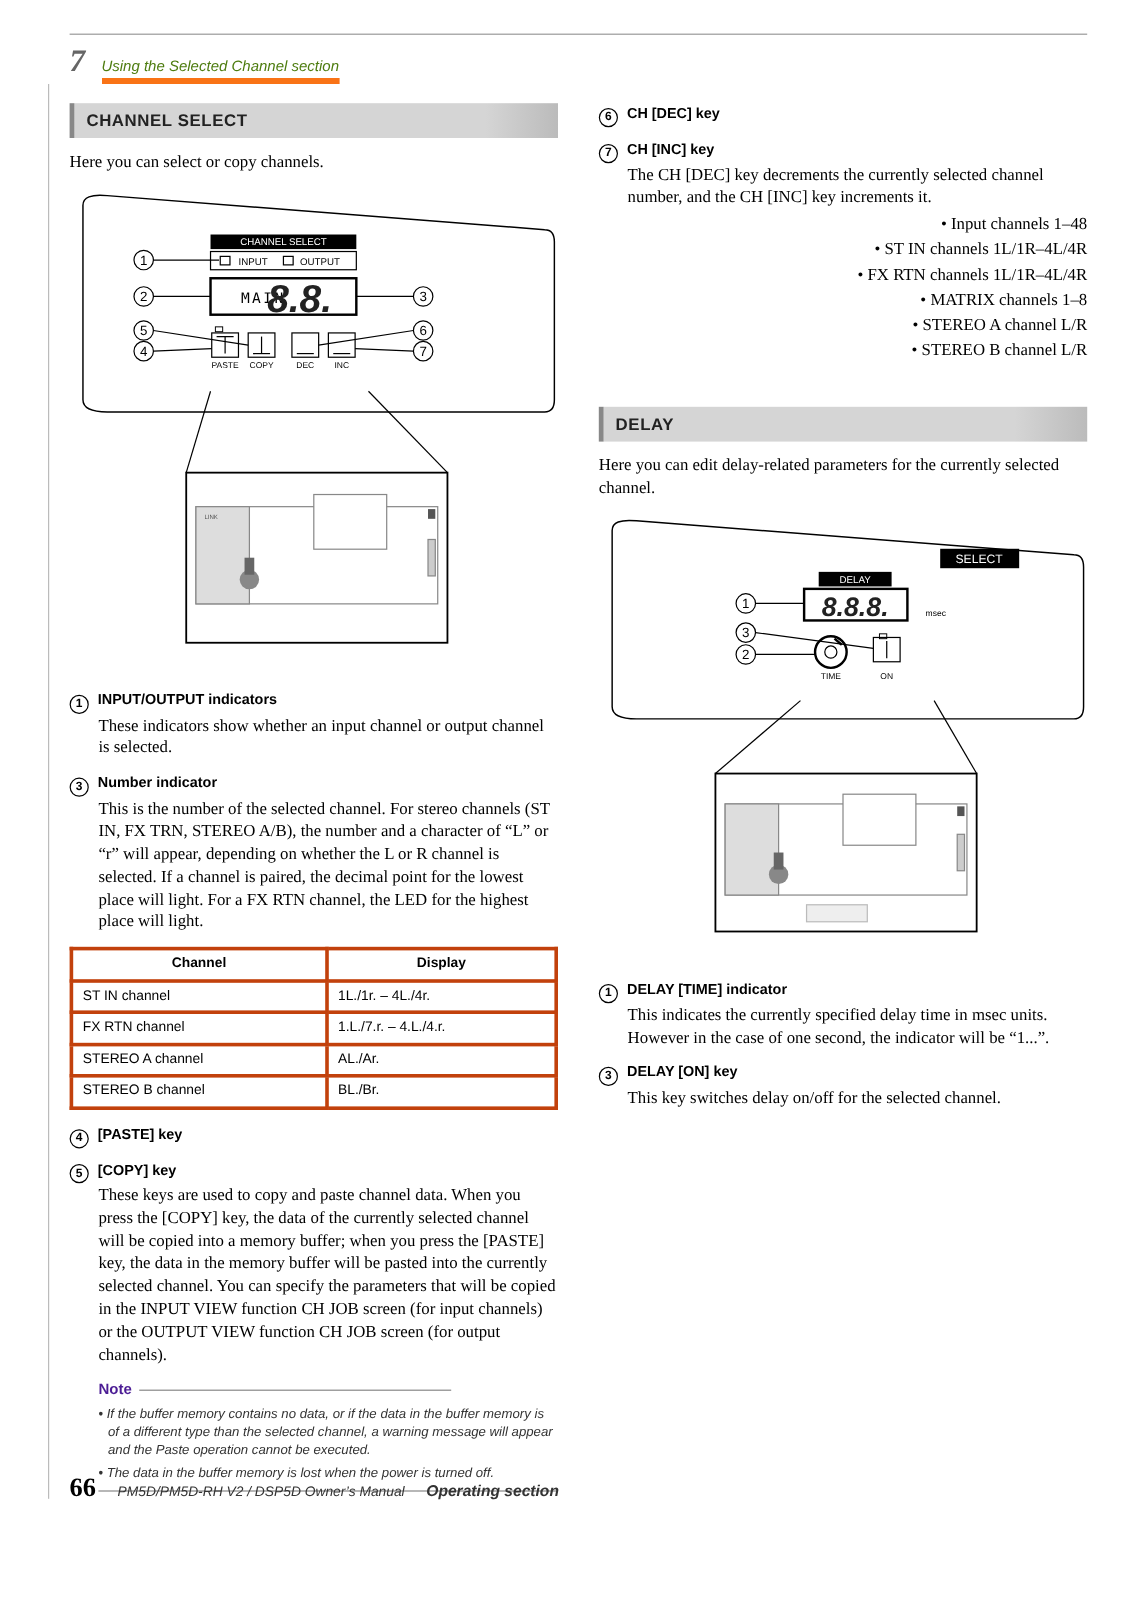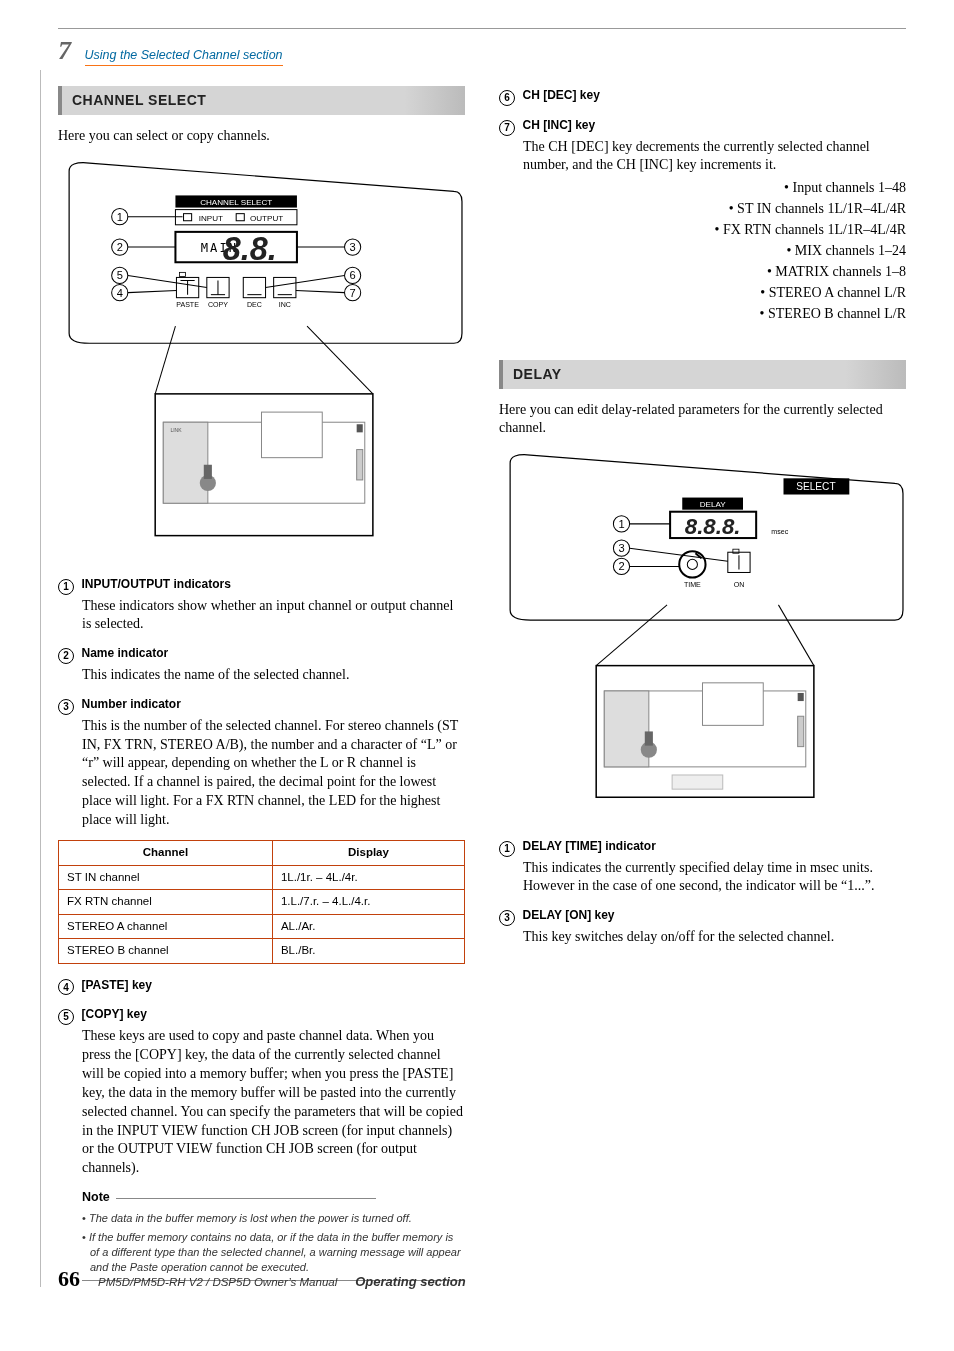--- a/index.html
+++ b/index.html
@@ -24,22 +24,22 @@
     font-size: 26px;
     font-weight: bold;
     font-style: italic;
     color: #666;
     margin-right: 10px;
   }
   .page-header .chap-title {
     font-family: Arial, sans-serif;
     font-size: 12.5px;
     font-style: italic;
-    color: #0369a1;
-    border-bottom: 1px solid #f97316;
+    color: #4d7c0f;
+    border-bottom: 5px solid #f97316;
     padding-bottom: 3px;
   }
   .columns {
     display: flex;
     gap: 34px;
   }
   .col {
     flex: 1;
     min-width: 0;
   }
@@ -97,33 +97,33 @@
   .inner-bullets li { margin-bottom: 2px; }
   .inner-bullets li::before { content: "•  "; }
   table.display-table {
     width: 100%;
     border-collapse: collapse;
     font-family: Arial, sans-serif;
     font-size: 11.5px;
     margin: 8px 0 12px 0;
   }
   table.display-table th, table.display-table td {
-    border: 1px solid #c2410c;
+    border: 3px solid #c2410c;
     padding: 4px 8px;
   }
   table.display-table th {
     font-weight: bold;
     text-align: center;
   }
   .note-wrap { margin: 8px 0 8px 24px; }
   .note-label {
     font-family: 'Arial Black', Arial, sans-serif;
     font-weight: 900;
     font-size: 12.5px;
-    color: #000000;
+    color: #4c1d95;
     display: inline-block;
   }
   .note-rule {
     display: inline-block;
     vertical-align: middle;
     border-top: 1px solid #888;
     width: 260px;
     margin-left: 6px;
   }
   .note-bullets {
@@ -258,25 +258,20 @@
         <rect x="294" y="260" width="6" height="8" fill="#555"></rect>
           <rect x="294" y="285" width="6" height="30" fill="#ccc" stroke="#888"></rect>
       </svg>
     </div>
 
     <ul class="item-list">
       <li>
         <span class="num">1</span>
         <span class="item-title">INPUT/OUTPUT indicators</span>
         <div class="item-body">These indicators show whether an input channel or output channel is selected.</div>
-      </li>
-      <li>
-        <span class="num">2</span>
-        <span class="item-title">Name indicator</span>
-        <div class="item-body">This indicates the name of the selected channel.</div>
       </li>
       <li>
         <span class="num">3</span>
         <span class="item-title">Number indicator</span>
         <div class="item-body">This is the number of the selected channel. For stereo channels (ST IN, FX TRN, STEREO A/B), the number and a character of “L” or “r” will appear, depending on whether the L or R channel is selected. If a channel is paired, the decimal point for the lowest place will light. For a FX RTN channel, the LED for the highest place will light.</div>
       </li>
     </ul>
 
     <table class="display-table">
       <thead>
@@ -313,42 +308,41 @@
       <li>
         <span class="num">5</span>
         <span class="item-title">[COPY] key</span>
         <div class="item-body">These keys are used to copy and paste channel data. When you press the [COPY] key, the data of the currently selected channel will be copied into a memory buffer; when you press the [PASTE] key, the data in the memory buffer will be pasted into the currently selected channel. You can specify the parameters that will be copied in the INPUT VIEW function CH JOB screen (for input channels) or the OUTPUT VIEW function CH JOB screen (for output channels).</div>
       </li>
     </ul>
 
     <div class="note-wrap">
       <span class="note-label">Note</span><span class="note-rule"></span>
       <ul class="note-bullets">
+        <li>If the buffer memory contains no data, or if the data in the buffer memory is of a different type than the selected channel, a warning message will appear and the Paste operation cannot be executed.</li>
         <li>The data in the buffer memory is lost when the power is turned off.</li>
-        <li>If the buffer memory contains no data, or if the data in the buffer memory is of a different type than the selected channel, a warning message will appear and the Paste operation cannot be executed.</li>
       </ul>
       <div class="note-bottom-rule"></div>
     </div>
   </div>
 
   <div class="col">
     <ul class="item-list">
       <li>
         <span class="num">6</span>
         <span class="item-title">CH [DEC] key</span>
       </li>
       <li>
         <span class="num">7</span>
         <span class="item-title">CH [INC] key</span>
         <div class="item-body">The CH [DEC] key decrements the currently selected channel number, and the CH [INC] key increments it.</div>
         <ul class="inner-bullets">
           <li>Input channels 1–48</li>
           <li>ST IN channels 1L/1R–4L/4R</li>
           <li>FX RTN channels 1L/1R–4L/4R</li>
-          <li>MIX channels 1–24</li>
           <li>MATRIX channels 1–8</li>
           <li>STEREO A channel L/R</li>
           <li>STEREO B channel L/R</li>
         </ul>
       </li>
     </ul>
 
     <div style="height:26px"></div>
     <div class="section-heading">DELAY</div>
     <p class="intro">Here you can edit delay-related parameters for the currently selected channel.</p>

